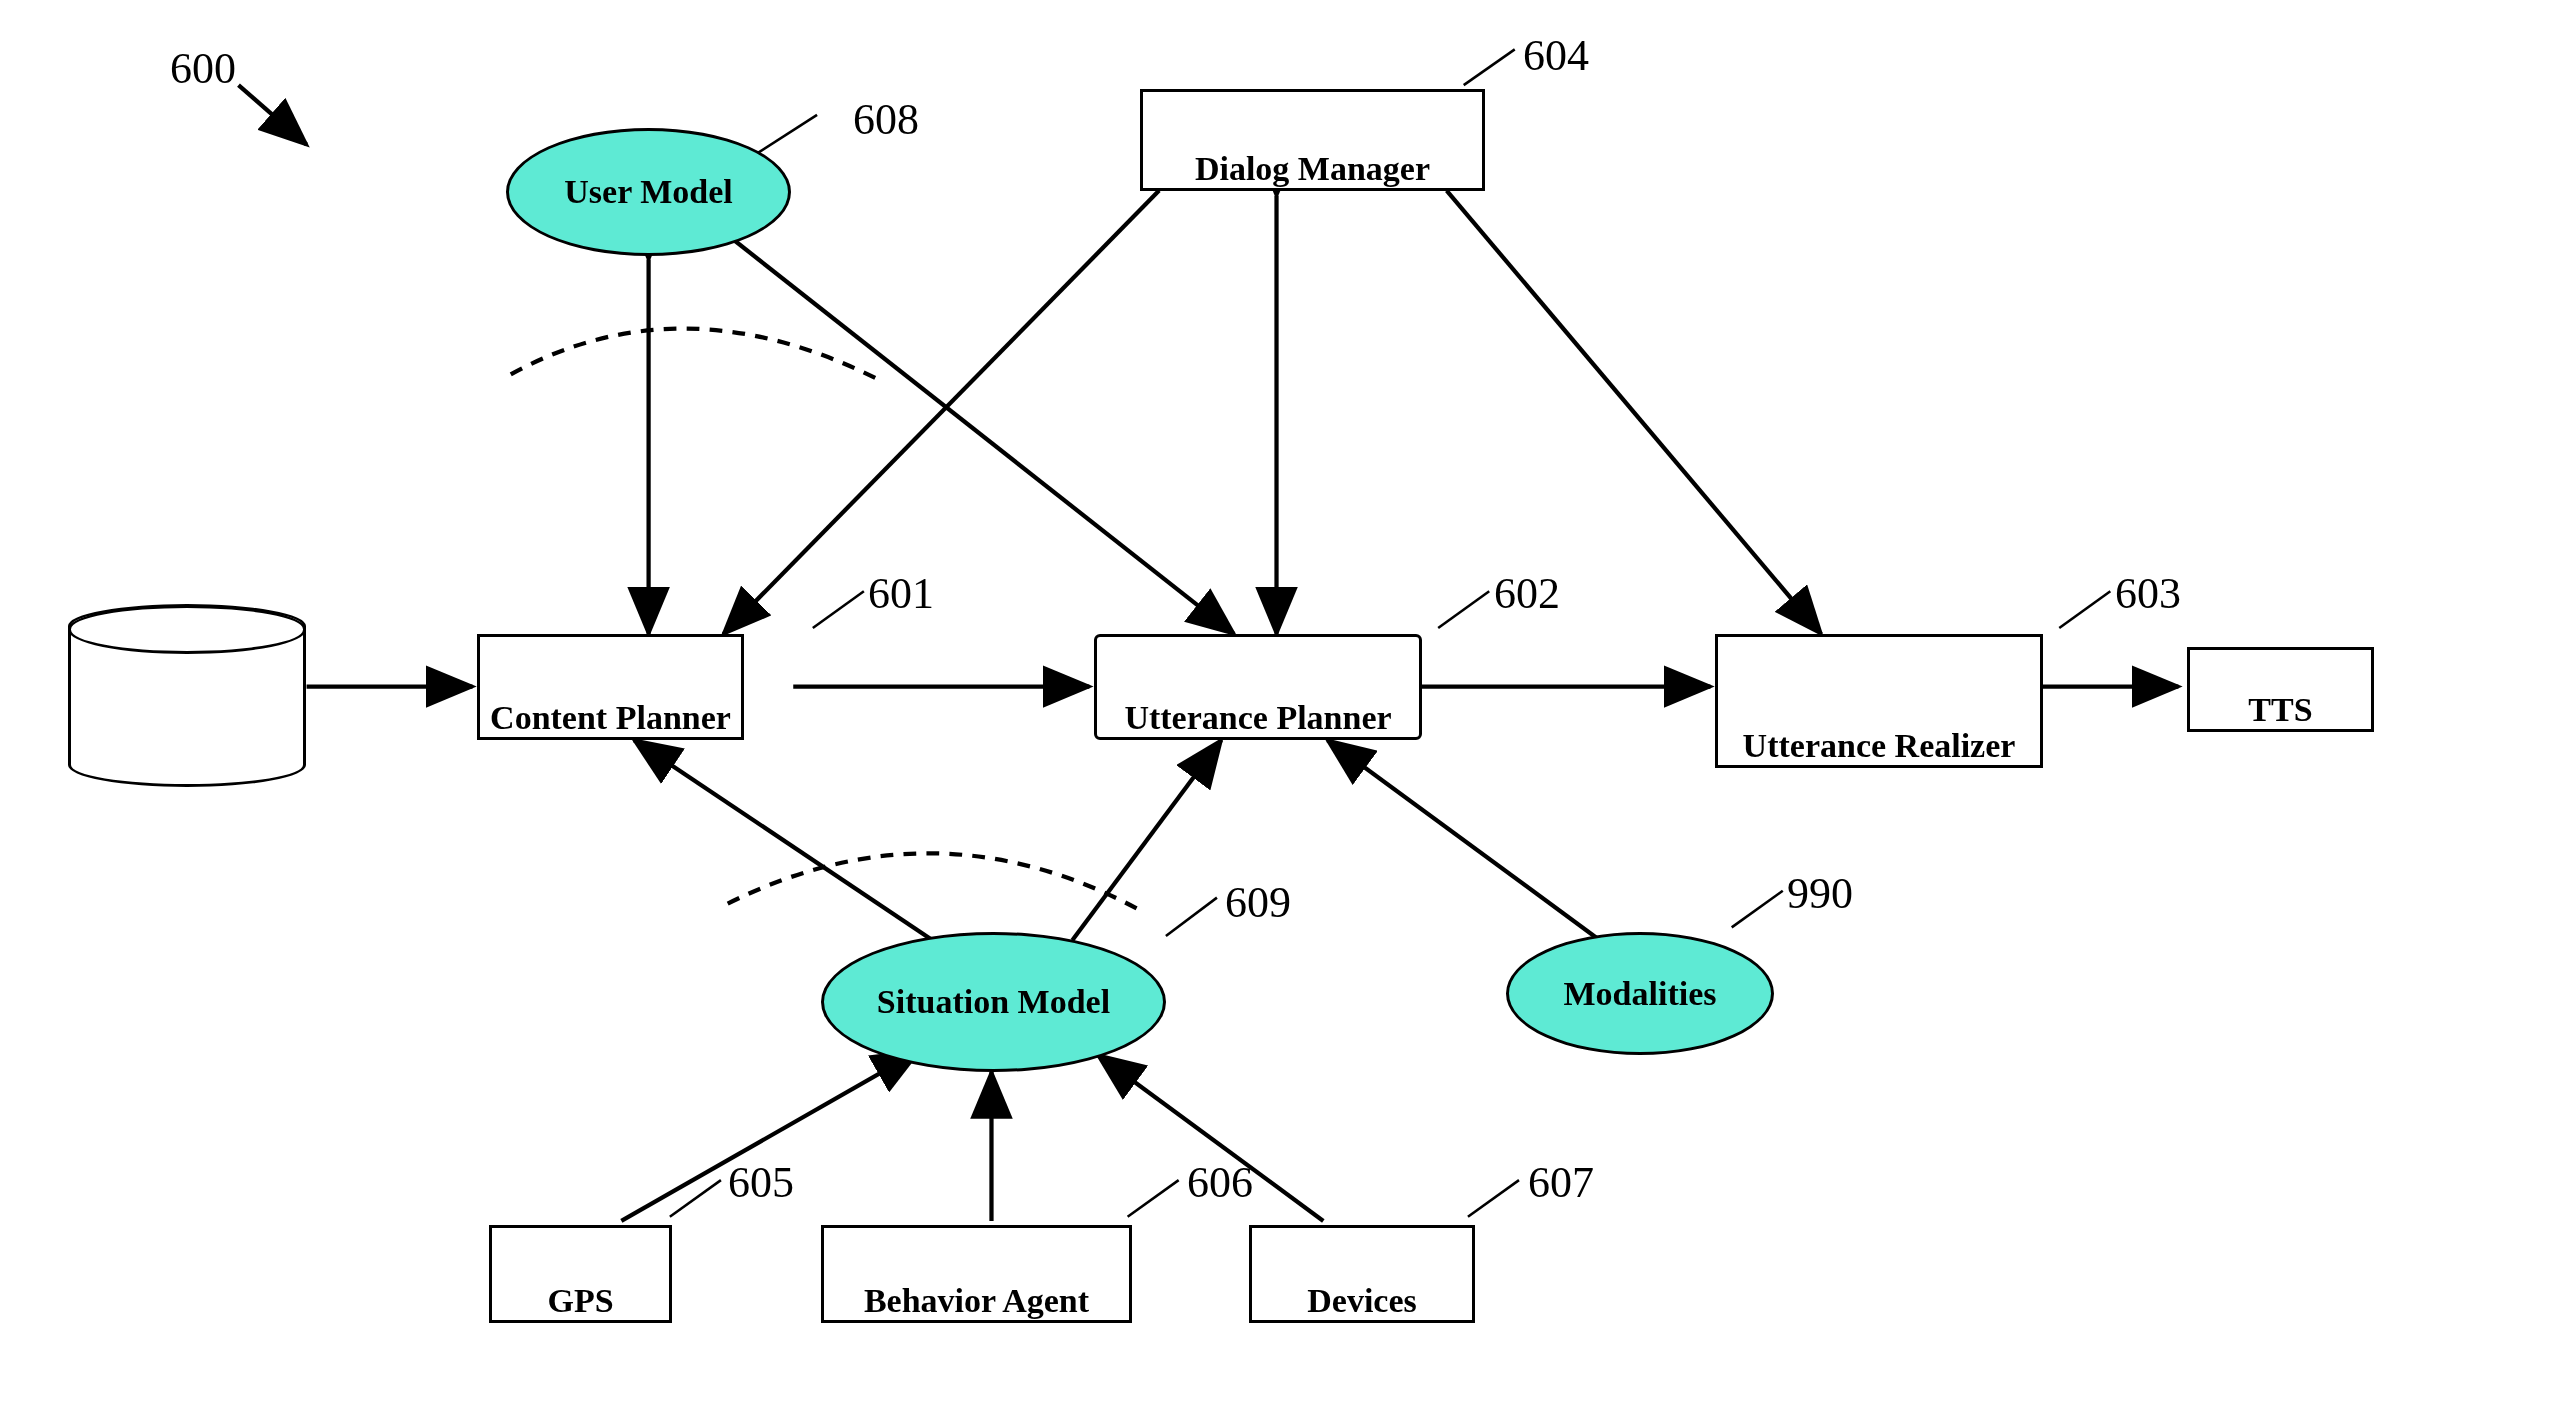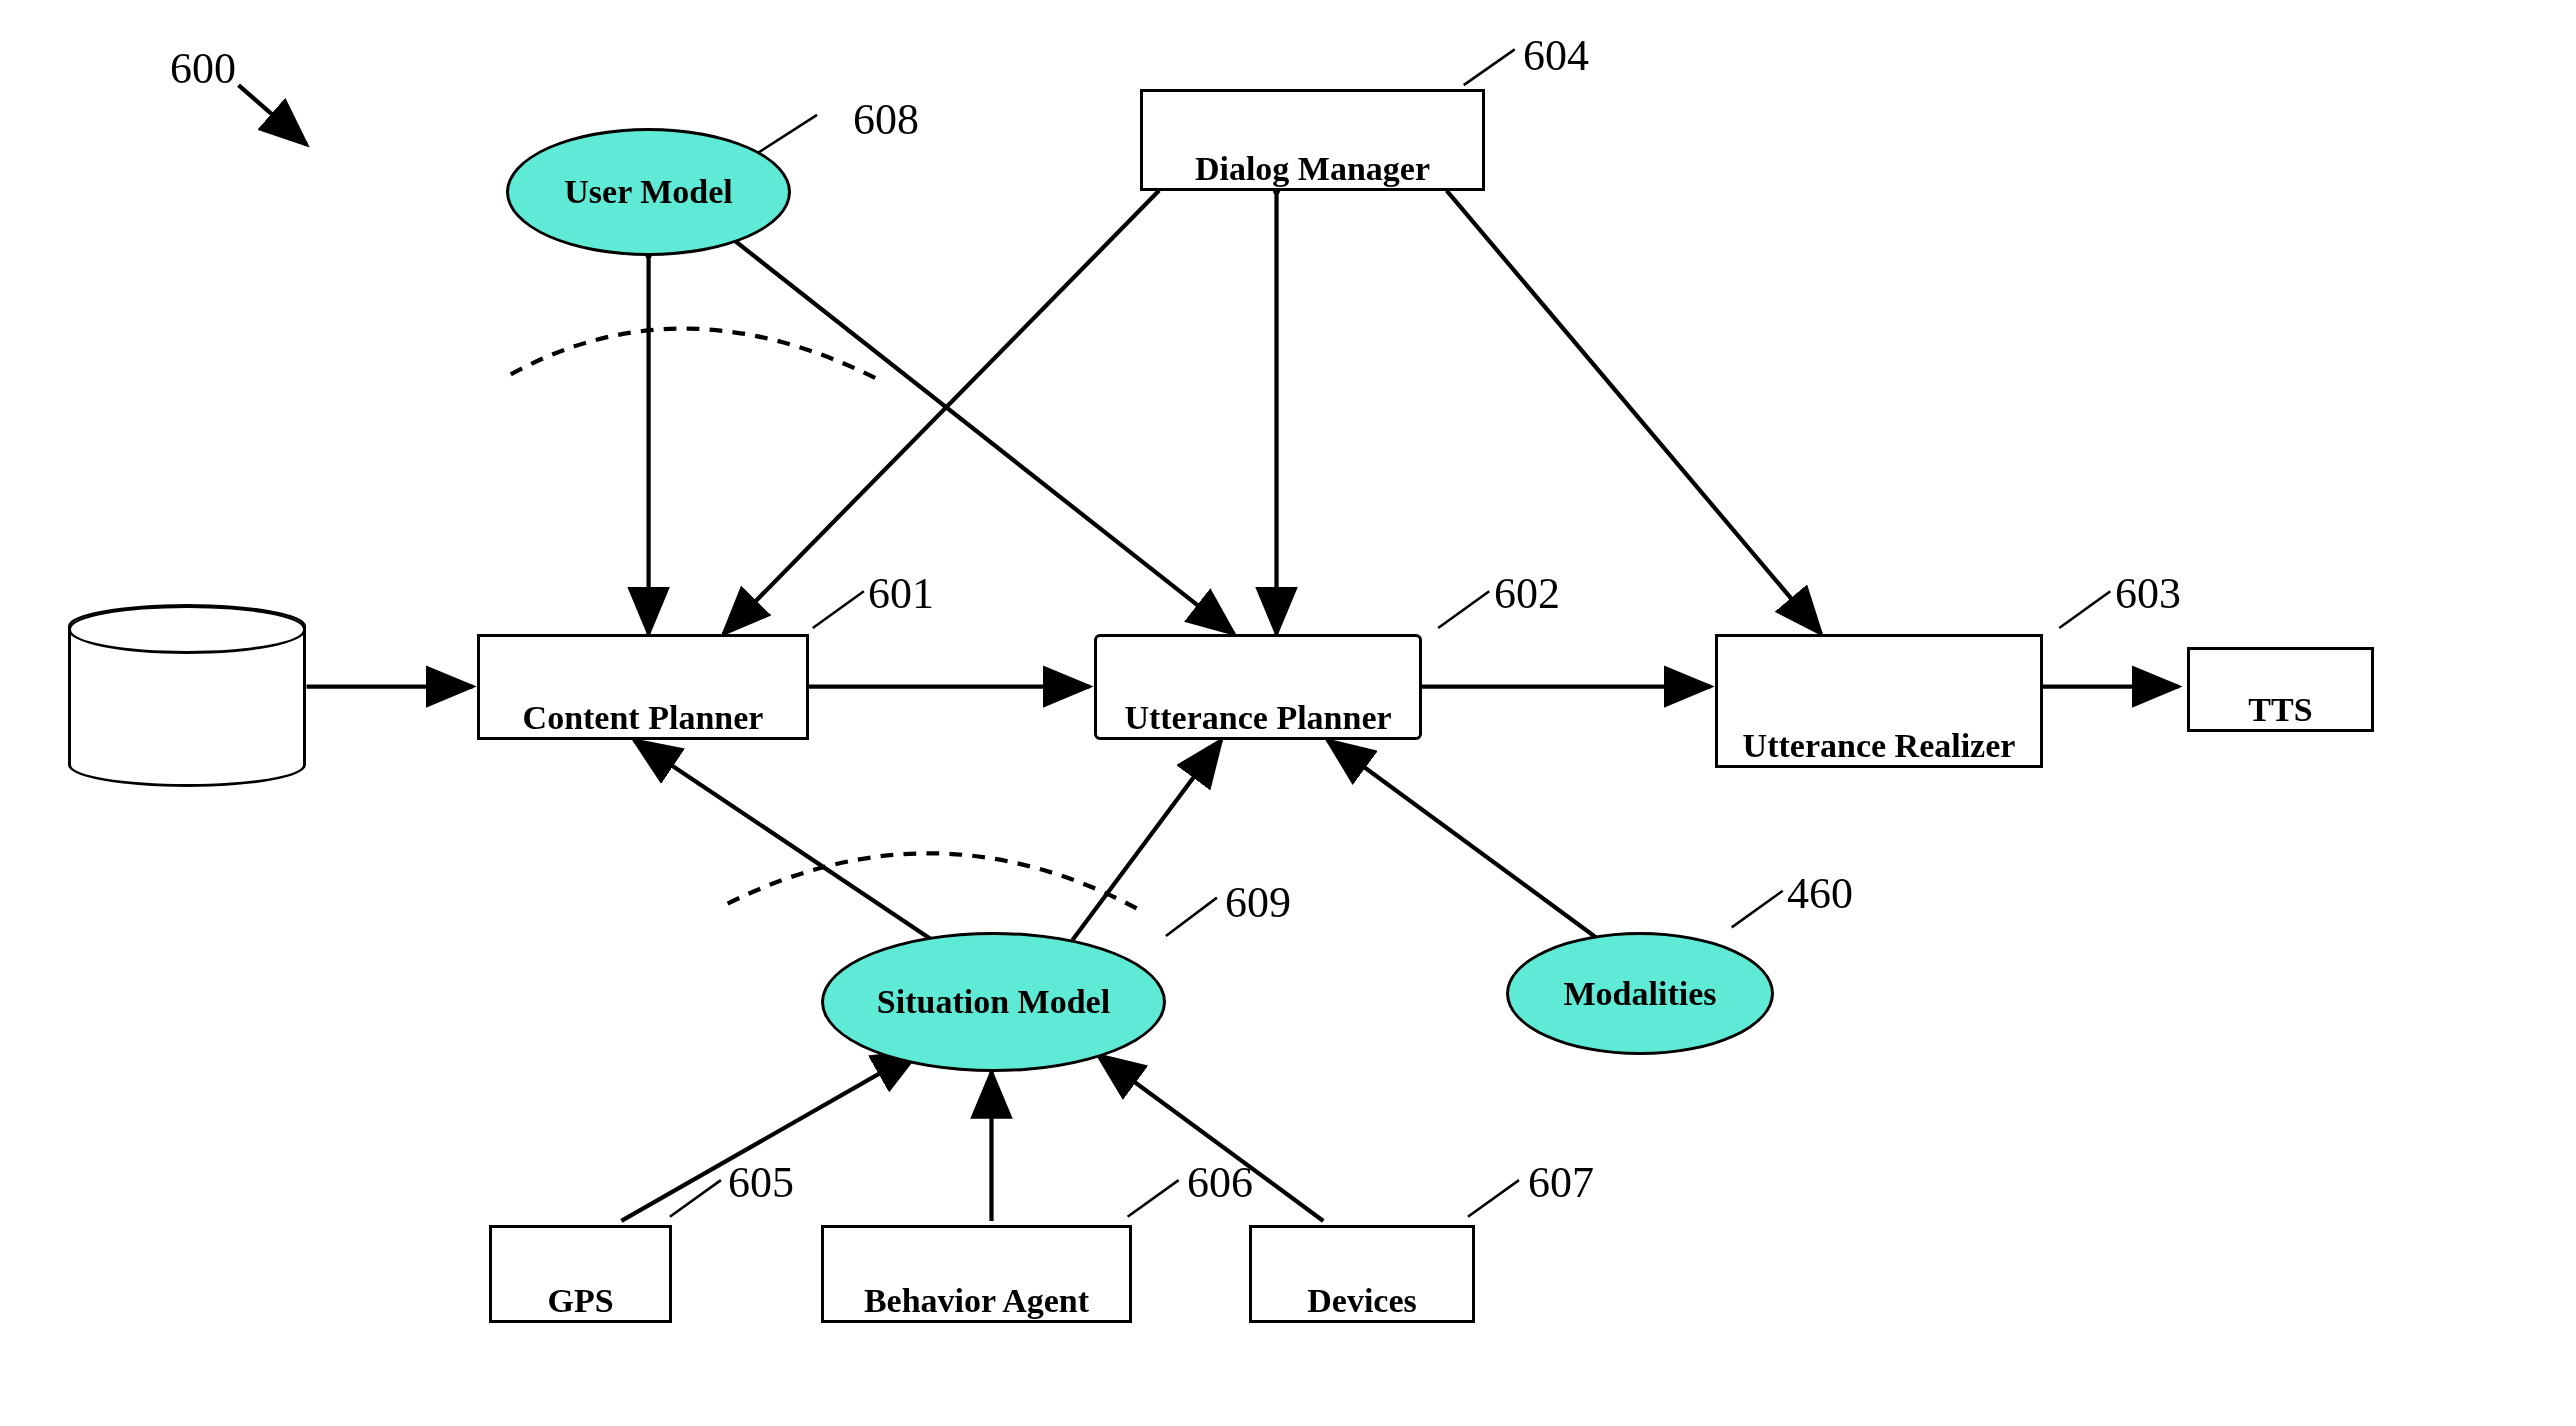--- a/index.html
+++ b/index.html
@@ -140,21 +140,21 @@
 <div class="ellipse" style="left:506px; top:128px; width:285px; height:128px;">
   <span>User Model</span>
 </div>
 <div class="ref-label" style="left:853px; top:94px;">608</div>
 
 <div class="box" style="left:1140px; top:89px; width:345px; height:102px;">
   <span>Dialog Manager</span>
 </div>
 <div class="ref-label" style="left:1523px; top:30px;">604</div>
 
-<div class="box" style="left:477px; top:634px; width:332px; height:106px;">
+<div class="box" style="left:477px; top:634px; width:267px; height:106px;">
   <span>Content Planner</span>
 </div>
 <div class="ref-label" style="left:868px; top:568px;">601</div>
 
 <div class="box" style="left:1094px; top:634px; width:328px; height:106px;border-radius:6px;">
   <span>Utterance Planner</span>
 </div>
 <div class="ref-label" style="left:1494px; top:568px;">602</div>
 
 <div class="box" style="left:1715px; top:634px; width:328px; height:134px;">
@@ -167,21 +167,21 @@
 </div>
 
 <div class="ellipse" style="left:821px; top:932px; width:345px; height:140px;text-align:right;">
   <span>Situation Model</span>
 </div>
 <div class="ref-label" style="left:1225px; top:877px;">609</div>
 
 <div class="ellipse" style="left:1506px; top:932px; width:268px; height:123px;">
   <span>Modalities</span>
 </div>
-<div class="ref-label" style="left:1787px; top:868px;">460</div>
+<div class="ref-label" style="left:1787px; top:868px;">990</div>
 
 <div class="box" style="left:489px; top:1225px; width:183px; height:98px;">
   <span>GPS</span>
 </div>
 <div class="ref-label" style="left:728px; top:1157px;">605</div>
 
 <div class="box" style="left:821px; top:1225px; width:311px; height:98px;">
   <span>Behavior Agent</span>
 </div>
 <div class="ref-label" style="left:1187px; top:1157px;">606</div>

